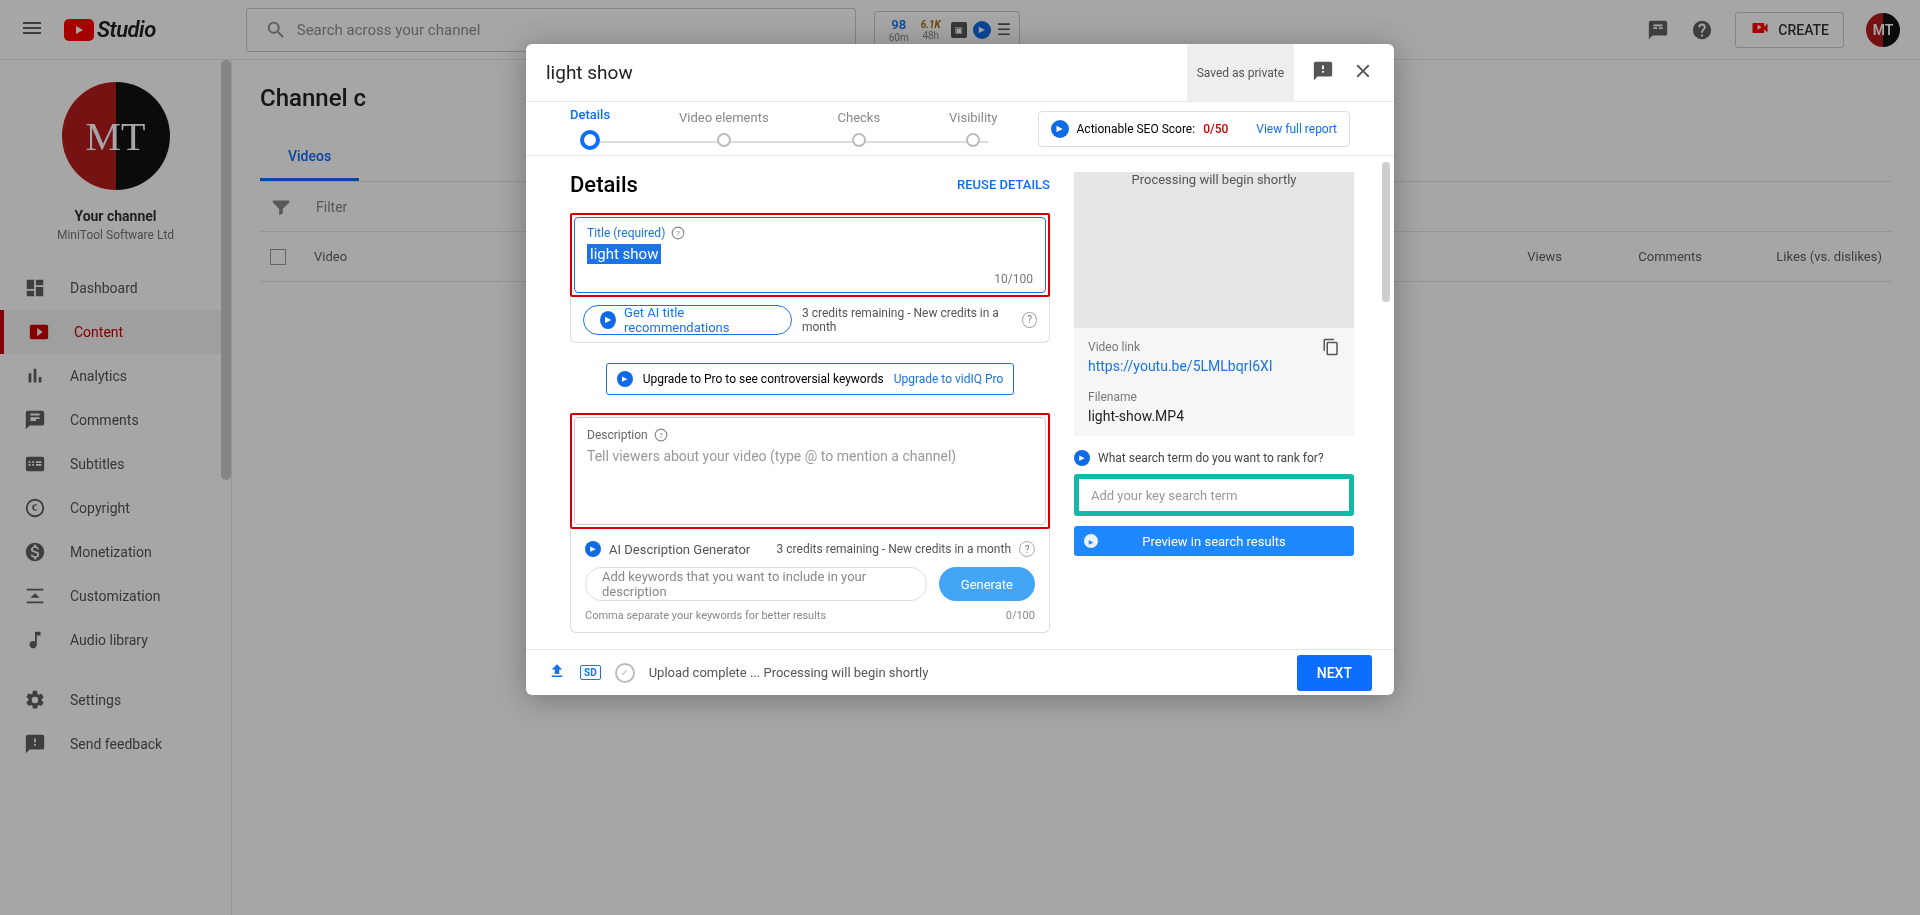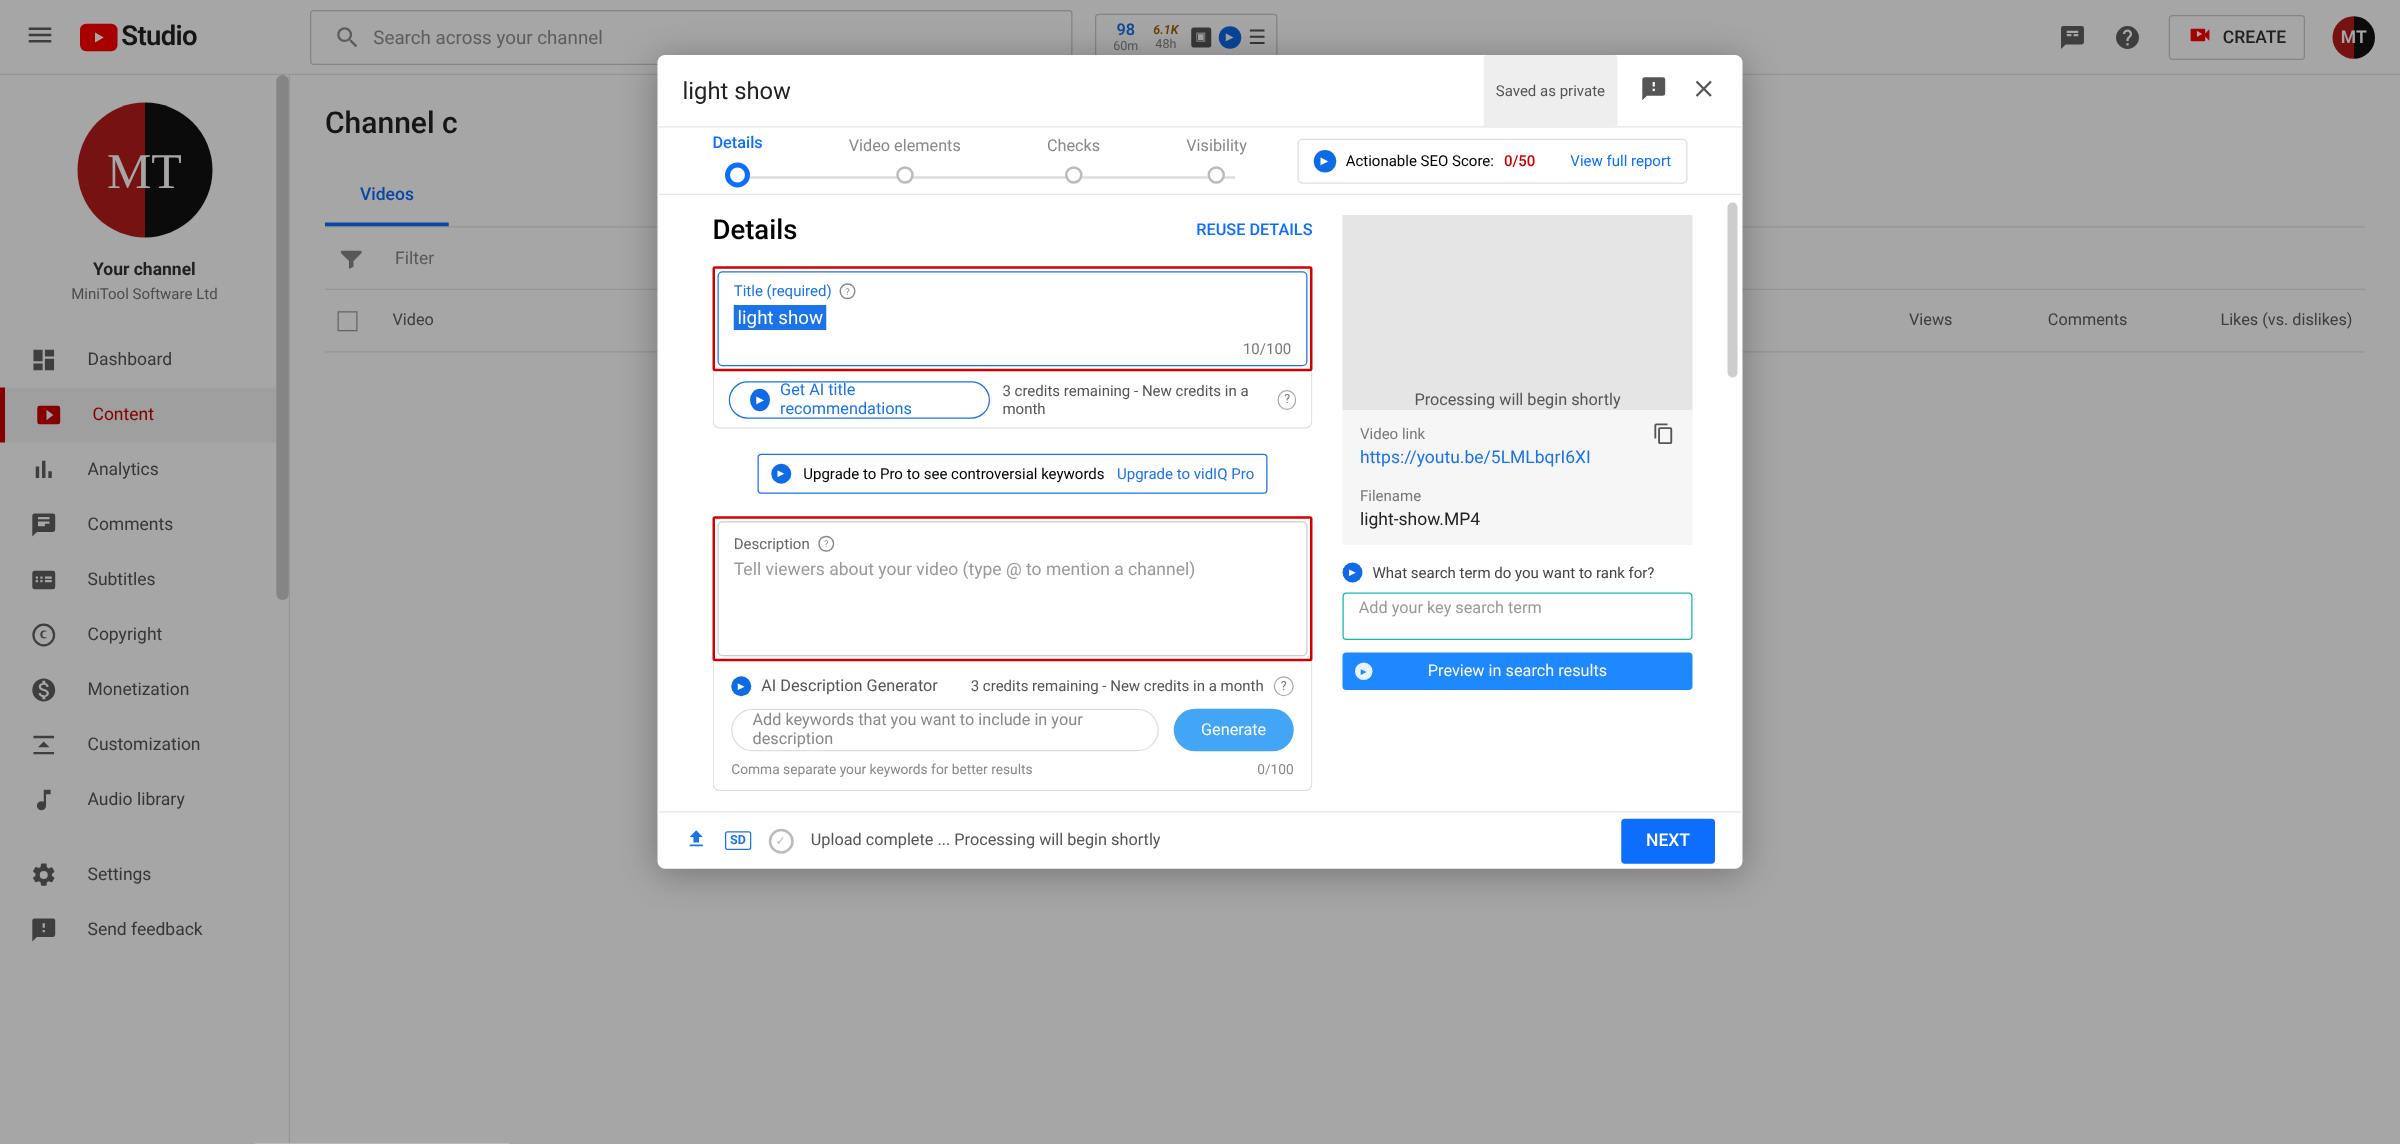--- a/index.html
+++ b/index.html
@@ -1,21 +1,21 @@
 <!DOCTYPE html>
 <html><head>
 <meta charset="utf-8">
 <style>
 * { margin:0; padding:0; box-sizing:border-box; font-family:Roboto,Arial,sans-serif; }
 body { background:#fff; position:relative; width:1920px; height:915px; overflow:hidden; }
 
 
 .topbar { height:60px; display:flex; align-items:center; padding:0 20px; border-bottom:1px solid #e5e5e5; }
 .menu-icon svg { width:24px; height:24px; fill:#606060; }
-.logo { display:flex; align-items:center; margin-left:20px; }
+.logo { display:flex; align-items:center; margin-left:20px;font-style:italic; }
 .logo .play { width:30px; height:22px; background:#ff0000; border-radius:5px; display:flex; align-items:center; justify-content:center; }
 .logo .play svg { width:10px; height:10px; fill:#fff; }
 .logo .txt { font-size:22px; font-weight:600; color:#212121; margin-left:3px; letter-spacing:-0.5px; }
 .searchbox { margin-left:90px; height:44px; width:610px; border:1px solid #ccc; border-radius:3px; display:flex; align-items:center; padding:0 18px; color:#909090; }
 .searchbox svg { width:22px; height:22px; fill:#909090; }
 .searchbox span { margin-left:10px; font-size:15px; }
 .ext-widget { margin-left:18px; height:38px; border:1px solid #ccc; border-radius:3px; display:flex; align-items:center; padding:0 8px; font-size:11px; }
 .ext-widget .col { display:flex; flex-direction:column; align-items:center; padding:0 6px; }
 .ext-widget .n1 { color:#1a73e8; font-weight:600; font-size:13px; }
 .ext-widget .n2 { color:#a16207; font-weight:600; font-size:10px;font-style:italic; }
@@ -114,33 +114,33 @@
 .ai-desc-box .row1 { display:flex; justify-content:space-between; align-items:center; margin-bottom:10px; }
 .ai-desc-box .row1 .l { display:flex; align-items:center; gap:8px; font-size:13px; }
 .ai-desc-box .row1 .l .c{ width:16px; height:16px; border-radius:50%; background:#0e6ae6; display:flex; align-items:center; justify-content:center;}
 .ai-desc-box .row1 .l .c::after{content:"▶";color:#fff;font-size:7px;}
 .kw-input-row { display:flex; gap:12px; align-items:center; }
 .kw-input { flex:1; border:1px solid #ddd; border-radius:18px; height:34px; padding:0 16px; color:#888; font-size:13px; display:flex; align-items:center; }
 .gen-btn { background:#42a5f5; color:#fff; border-radius:18px; height:34px; padding:0 22px; font-size:13px; display:flex; align-items:center; cursor:pointer; }
 .ai-desc-box .hint { display:flex; justify-content:space-between; margin-top:8px; font-size:11px; color:#888; }
 
 .right-col { width:280px; }
-.preview-box { background:#e5e5e5; height:156px; display:flex; align-items:flex-end; justify-content:center; font-size:13px; color:#555; }
+.preview-box { background:#e5e5e5; height:156px; display:flex; align-items:flex-start; justify-content:center; font-size:13px; color:#555; }
 .meta-box { background:#f6f6f6; padding:12px 14px; }
 .meta-box .lbl { font-size:12px; color:#777; }
 .meta-box .lnk { font-size:14px; color:#1a73e8; margin-top:4px; word-break:break-all; }
 .meta-box .fname { font-size:14px; color:#222; margin-top:4px; }
 .copy-icon { float:right; margin-top:-2px; }
 .copy-icon svg{width:18px;height:18px;fill:#555;}
 .meta-sep { height:16px; }
 
 .search-question { display:flex; align-items:center; gap:8px; font-size:12px; color:#444; margin-top:14px; }
 .search-question .c{ width:16px; height:16px; border-radius:50%; background:#0e6ae6; display:flex; align-items:center; justify-content:center;}
 .search-question .c::after{content:"▶";color:#fff;font-size:7px;}
-.term-input { border:1px solid #14b8a6; border-radius:3px; height:38px; margin-top:8px; padding:4px 12px; font-size:13px; color:#999; display:flex; }
+.term-input { border:5px solid #14b8a6; border-radius:3px; height:38px; margin-top:8px; padding:16px 12px; font-size:13px; color:#999; display:flex; align-items:center; }
 .preview-btn { background:#1e88ff; color:#fff; height:30px; border-radius:3px; display:flex; align-items:center; justify-content:center; font-size:13px; margin-top:10px; position:relative; cursor:pointer; }
 .preview-btn .c{ position:absolute; left:10px; width:14px; height:14px; border-radius:50%; background:rgba(255,255,255,0.9); display:flex; align-items:center; justify-content:center;}
 .preview-btn .c::after{content:"▶";color:#1e88ff;font-size:6px;}
 
 .modal-footer { height:46px; border-top:1px solid #e5e5e5; display:flex; align-items:center; padding:0 22px; gap:14px; font-size:13px; color:#555; }
 .modal-footer .up svg{width:18px;height:18px;fill:#1a73e8;}
 .modal-footer .sd { border:1.5px solid #1a73e8; color:#1a73e8; font-size:10px; font-weight:700; padding:1px 3px; border-radius:2px; }
 .modal-footer .ck { width:20px;height:20px;border:2px solid #bbb;border-radius:50%; display:flex;align-items:center;justify-content:center;font-size:10px;color:#bbb;}
 .modal-footer .spacer2 { flex:1; }
 .next-btn { background:#0d6efd; color:#fff; height:36px; padding:0 20px; border-radius:3px; font-size:14px; font-weight:500; display:flex; align-items:center; cursor:pointer; }

